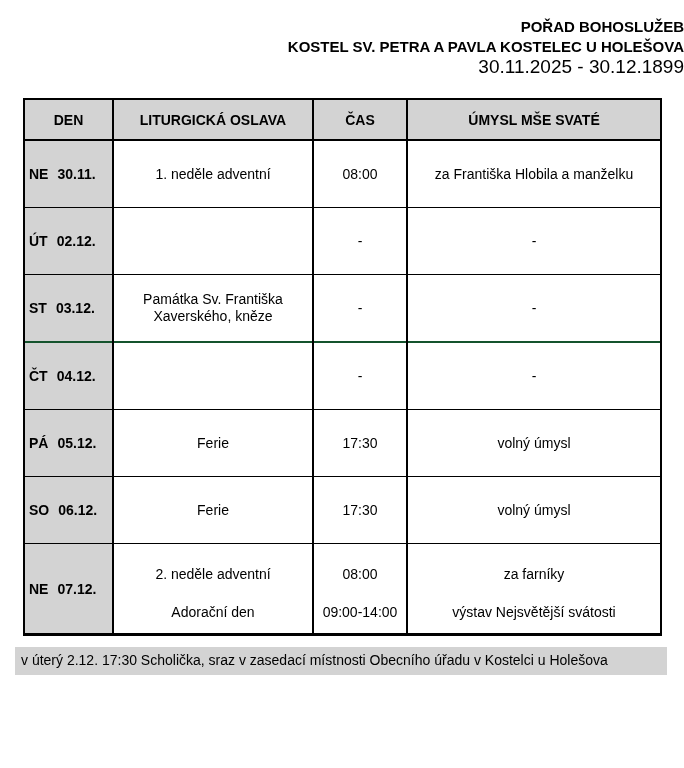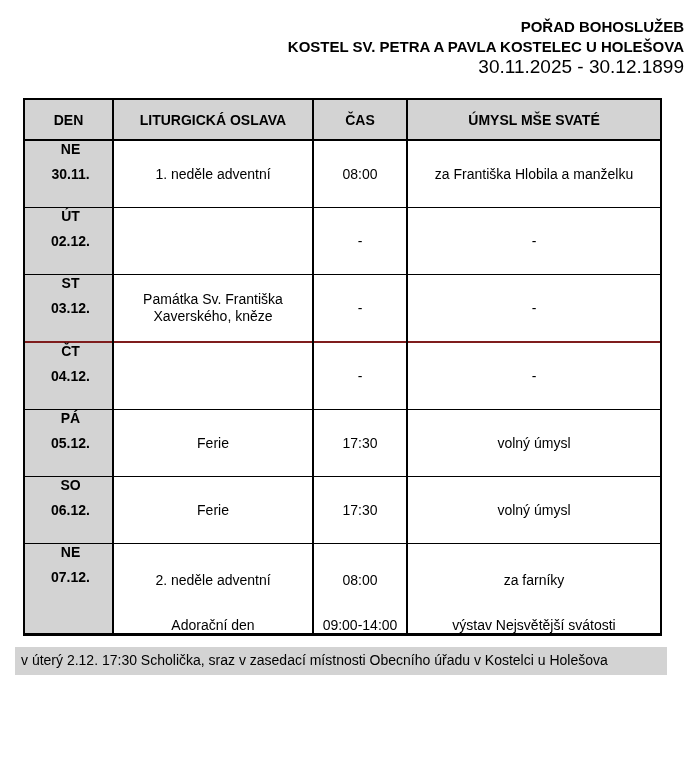--- a/index.html
+++ b/index.html
@@ -26,38 +26,38 @@
     border:2px solid #000;
     text-align:center; vertical-align:middle;
   }
   table.schedule td {
     padding:0; font-size:14px;
     border-top:1px solid #000; border-bottom:1px solid #000;
     border-left:2px solid #000; border-right:2px solid #000;
     vertical-align:top;
   }
   td.den { background:#d3d3d3; }
-  tr.pb td { border-top:2px solid #7f1d1d; }
+  tr.pb td { border-top:2px solid #14532d; }
 
   .denwrap {
     display:flex; align-items:center;
     height:66px; padding-left:4px; gap:9px;
-    font-weight:bold; white-space:nowrap;flex-direction:column;
+    font-weight:bold; white-space:nowrap;
   }
   tr.tall .denwrap { height:89px; }
 
   .cellwrap { display:flex; flex-direction:column; height:66px; }
   tr.tall .cellwrap { height:89px; }
   .cmain {
     flex:1; display:flex; align-items:center; justify-content:center;
     text-align:center; line-height:17px; padding:0 3px;
   }
   .csub {
     display:flex; justify-content:center; text-align:right;
-    padding-bottom:0; line-height:16px;
+    padding-bottom:13px; line-height:16px;
   }
   .csub:empty { display:none; }
 
   .footer-bar {
     background:#d3d3d3;
     width:652px; margin:11px 0 0 15px;
     padding:4px 4px 5px 6px;
     box-sizing:border-box;
   }
   .footer-text { font-size:14px; line-height:19px; max-width:600px; }

